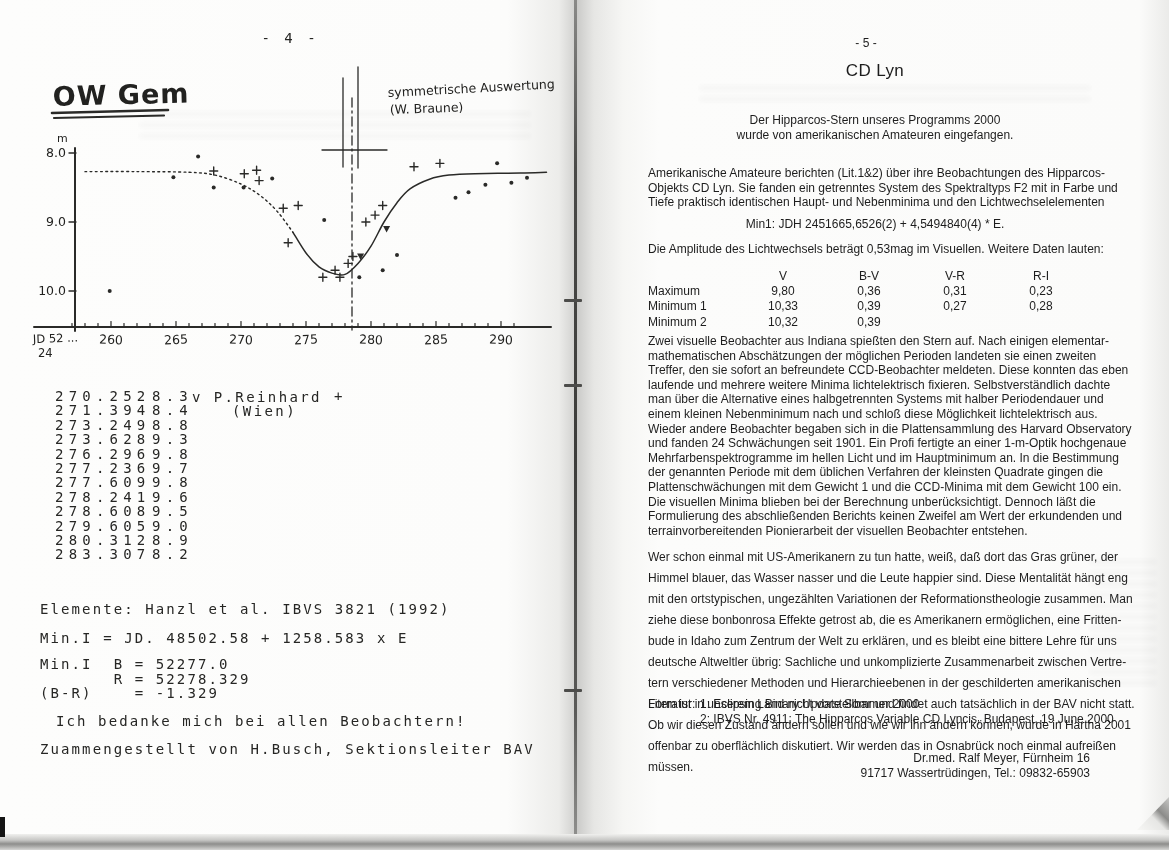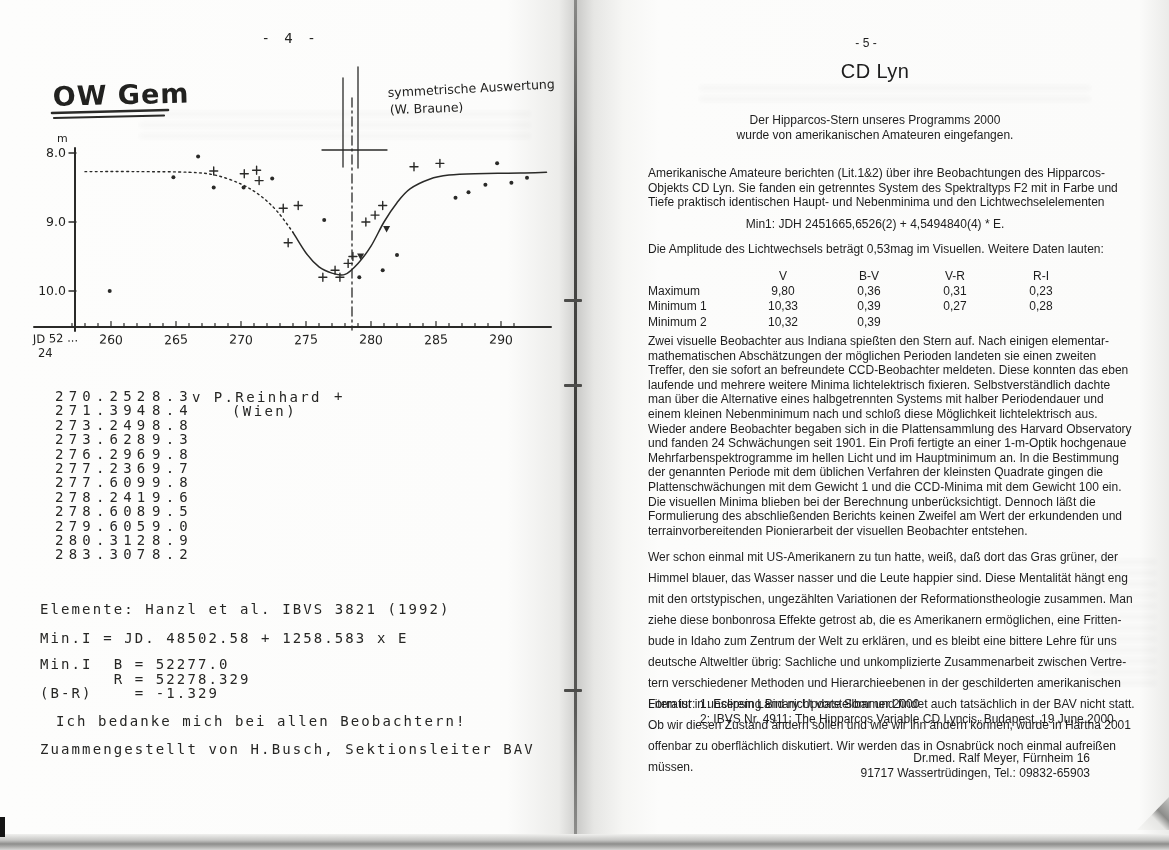--- a/index.html
+++ b/index.html
@@ -23,21 +23,21 @@
     font-size:14px;letter-spacing:2.1px;white-space:pre;z-index:2;}
   .pgnum-left{letter-spacing:3px;text-align:center;}
   .obs-table{line-height:14.4px;letter-spacing:5.2px;}
   .obs-row{display:flex;align-items:center;}
   .obs-jd{display:inline-block;width:97px;}
   .obs-ann{letter-spacing:2.4px;margin-left:7px;}
   
   .sans{position:absolute;font-size:12px;line-height:14.6px;color:#1d1d1d;white-space:pre;z-index:2;
     font-family:"Liberation Sans",sans-serif;}
   .centered{width:470px;text-align:center;white-space:pre-line;}
-  .cd-title{font-size:20px;letter-spacing:.4px;}
+  .cd-title{font-size:17px;letter-spacing:.4px;}
   .photo-row{display:flex;line-height:15.2px;white-space:normal;}
   .photo-label{display:inline-block;width:92px;}
   .photo-val{display:inline-block;width:86px;text-align:center;}
   .contact{text-align:right;width:390px;white-space:pre-line;}
   
   #light-curve{position:absolute;left:20px;top:40px;z-index:2;}
   #light-curve line,#light-curve path{stroke:#2a2a28;fill:none;stroke-linecap:round;}
   #light-curve .pt-fill{fill:#2a2a28;stroke:none;}
   #light-curve text{fill:#222220;stroke:none;font-family:"DejaVu Sans",sans-serif;}
   .hw{font-family:"DejaVu Sans",sans-serif;}

